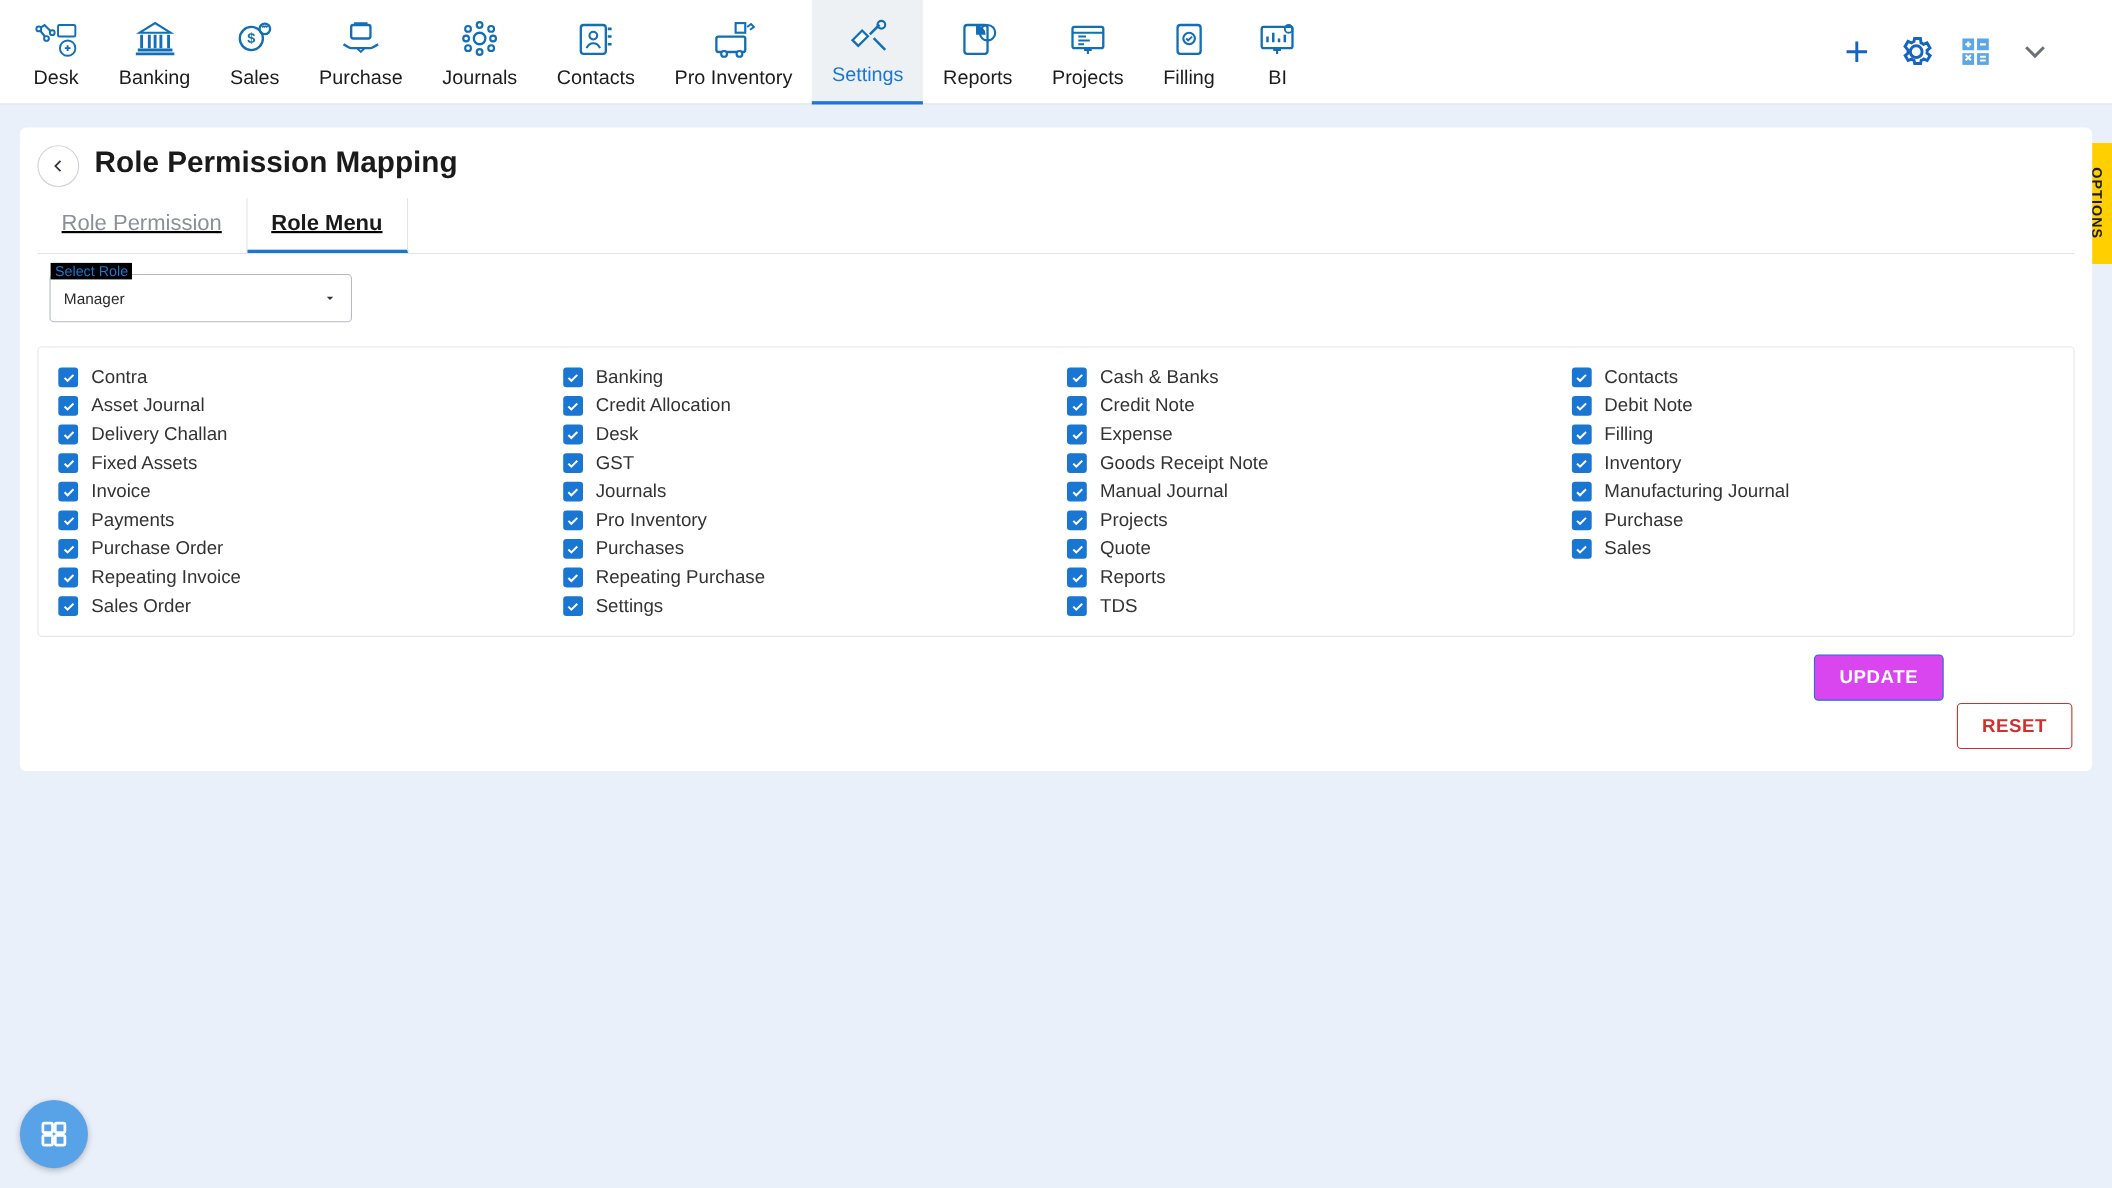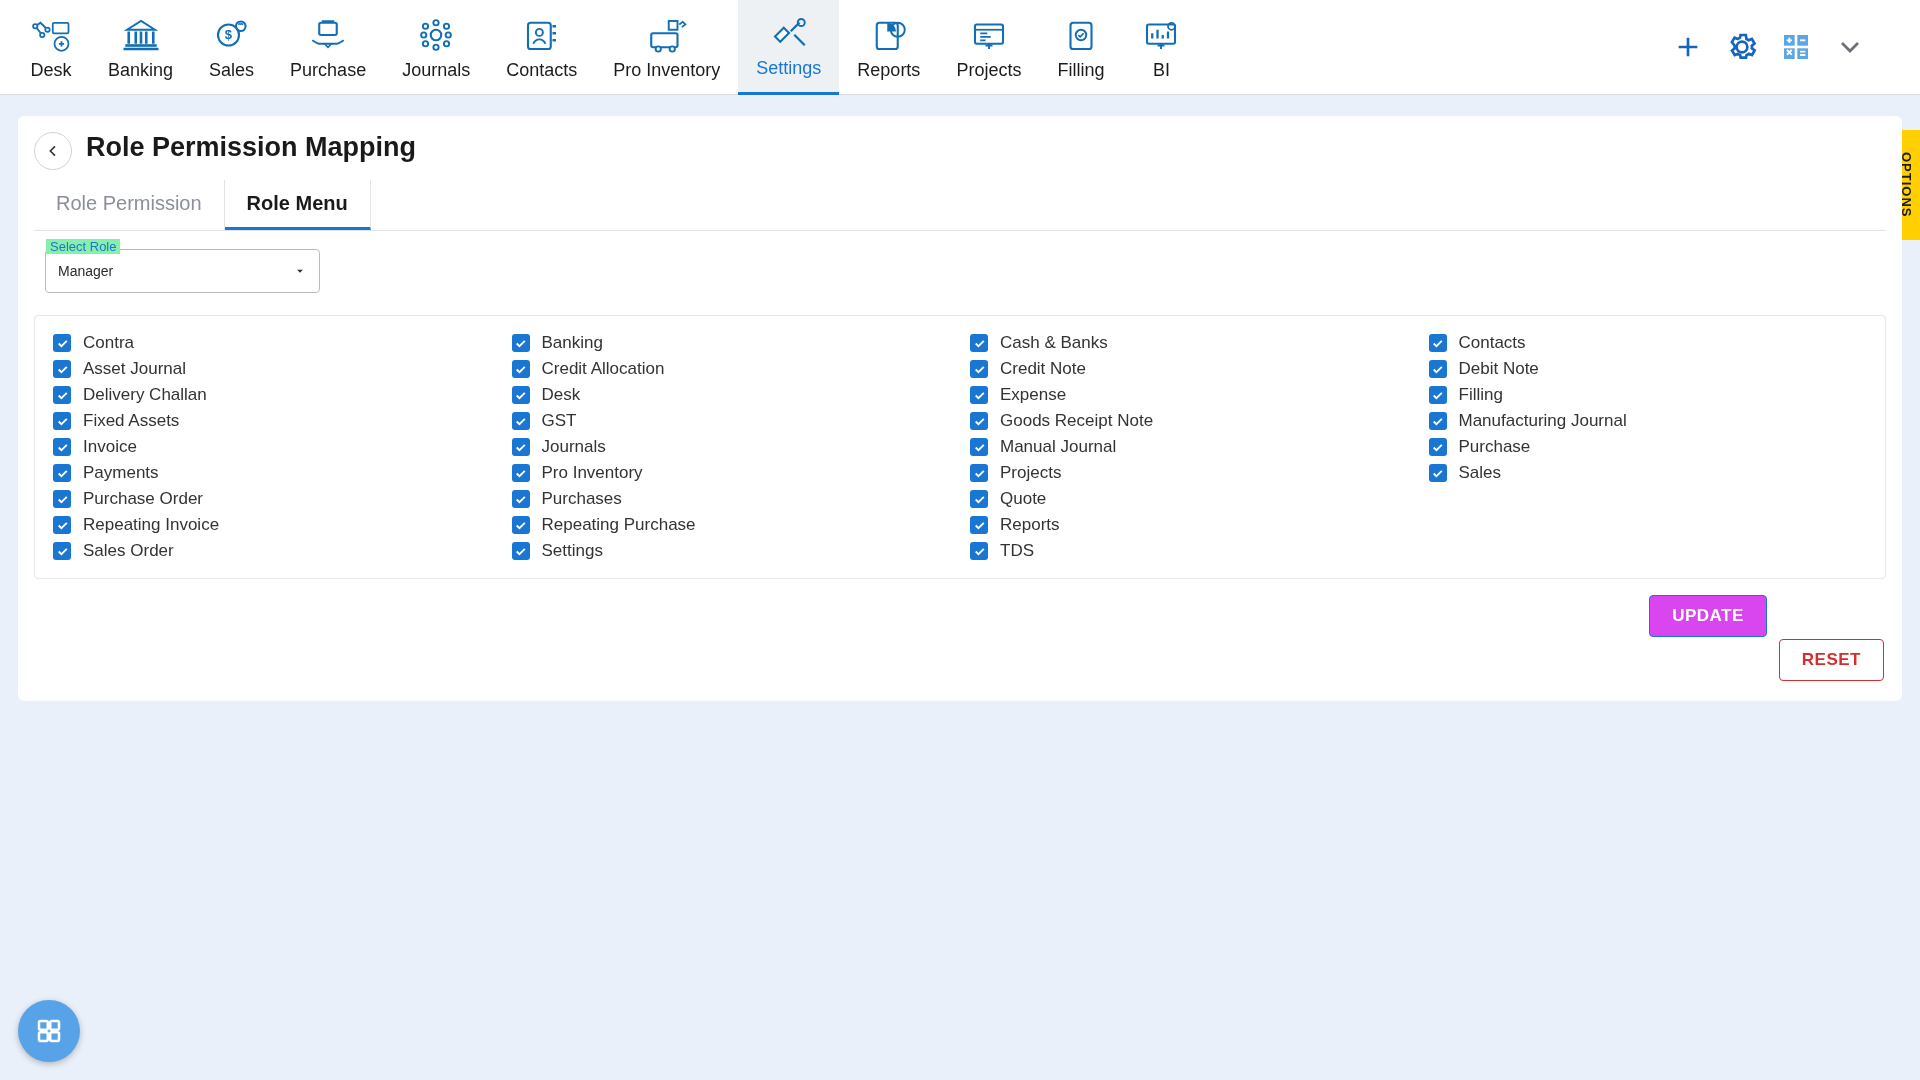--- a/index.html
+++ b/index.html
@@ -40,36 +40,36 @@
   .back-btn {
     width:38px; height:38px; border-radius:50%; border:1px solid #cfd3d9;
     display:flex; align-items:center; justify-content:center; cursor:pointer; background:#fff;
   }
   .page-title {
     font-size:27px; font-weight:700; color:#1a1a1a; font-family:"Segoe UI", Arial, sans-serif;
   }
 
   
   .tabs {
-    display:flex; border-bottom:1px solid #e1e4e9; margin:0 16px 18px 16px;
+    display:flex; border-bottom:1px solid #e1e4e9; margin:0 16px 18px 16px;text-decoration:underline;
   }
   .tab {
     padding:12px 22px; font-size:20px; color:#8a8f98; cursor:pointer;
     border-right:1px solid #e1e4e9;
   }
   .tab.active {
     color:#1a1a1a; border-bottom:3px solid #1976d2; font-weight:600;
   }
 
   
   .role-select-wrap {
     position:relative; width:275px; margin-left:16px; margin-bottom:22px;
   }
   .role-select-label {
-    position:absolute; top:-10px; left:12px; background:#86efac; padding:0 4px;
+    position:absolute; top:-10px; left:12px; background:#000000; padding:0 4px;
     font-size:13px; color:#1976d2;
   }
   .role-select {
     width:100%; height:44px; border:1px solid #b7bcc4; border-radius:4px;
     display:flex; align-items:center; justify-content:space-between;
     padding:0 12px; cursor:pointer; font-size:14px; color:#2b2b2b;margin-left:11px;
   }
 
   
   .perm-box {
@@ -569,20 +569,28 @@
             </svg>
           </span>
           <span>Filling</span>
         </div>
         <div class="perm-item">
           <span class="cb">
             <svg viewBox="0 0 24 24">
               <path fill="none" stroke="#fff" stroke-width="3.4" d="M5 12l5 5L20 7"></path>
             </svg>
           </span>
+          <span>Inventory</span>
+        </div>
+        <div class="perm-item">
+          <span class="cb">
+            <svg viewBox="0 0 24 24">
+              <path fill="none" stroke="#fff" stroke-width="3.4" d="M5 12l5 5L20 7"></path>
+            </svg>
+          </span>
           <span>Manufacturing Journal</span>
         </div>
         <div class="perm-item">
           <span class="cb">
             <svg viewBox="0 0 24 24">
               <path fill="none" stroke="#fff" stroke-width="3.4" d="M5 12l5 5L20 7"></path>
             </svg>
           </span>
           <span>Purchase</span>
         </div>

